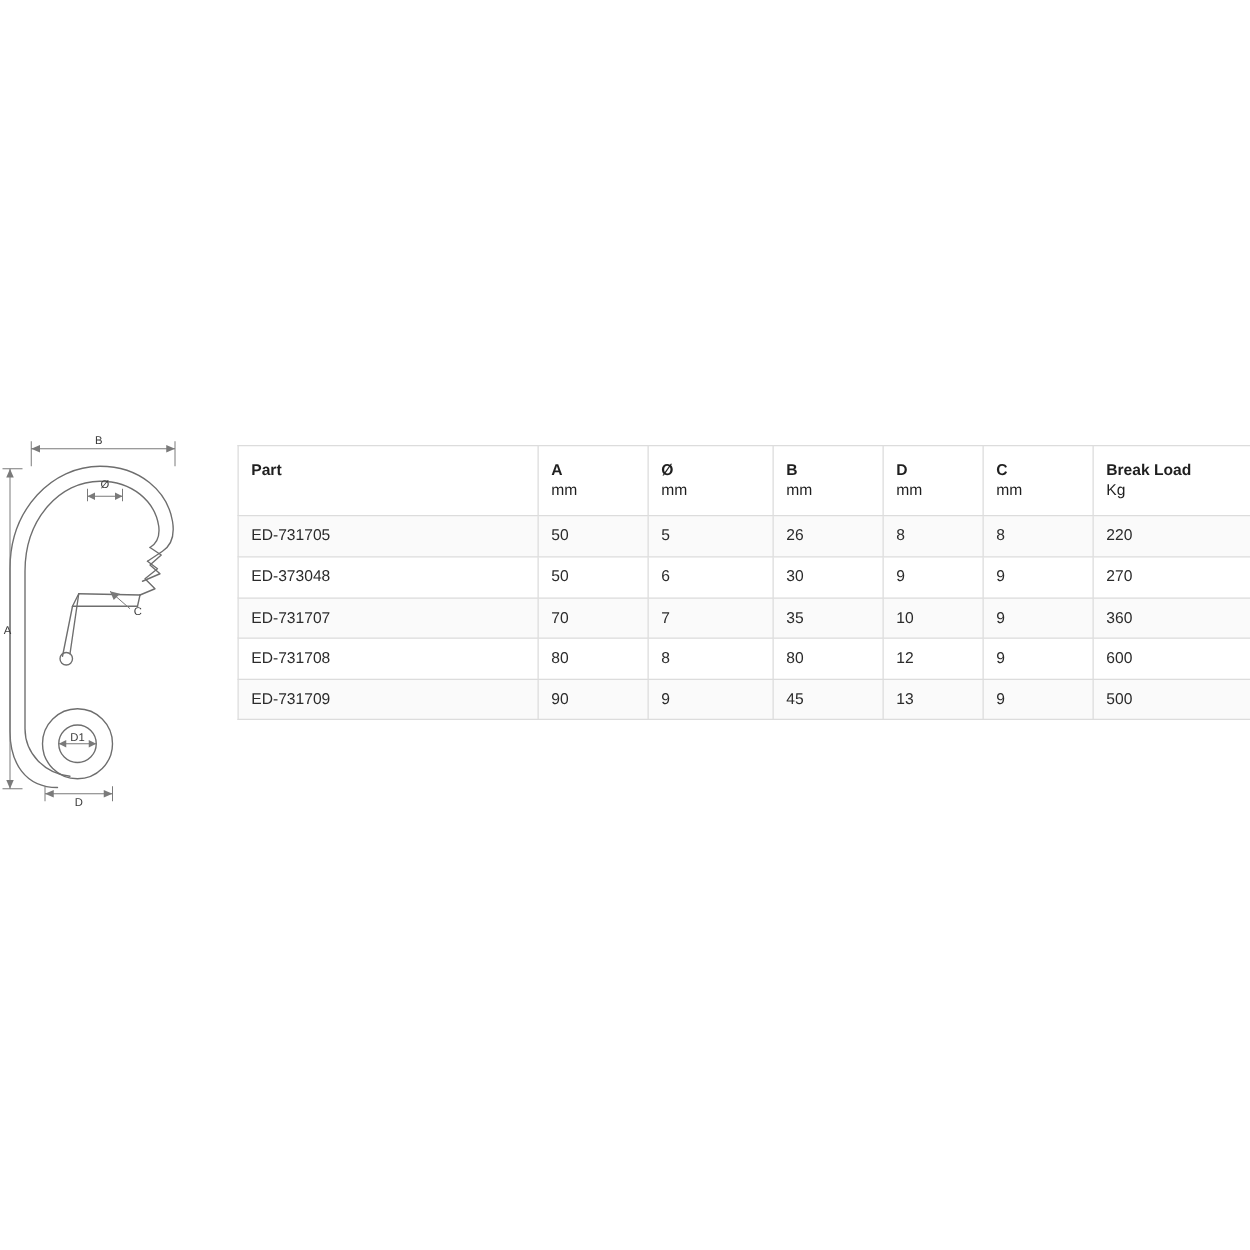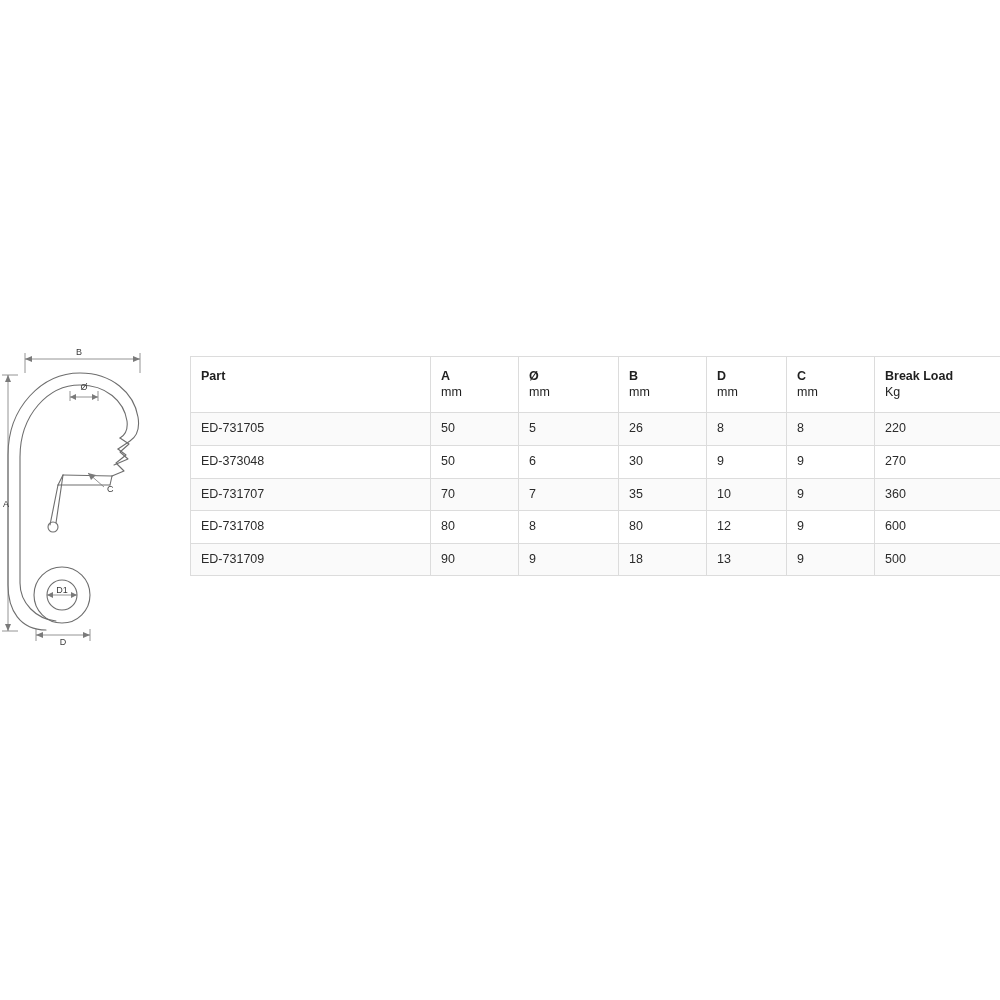--- a/index.html
+++ b/index.html
@@ -243,21 +243,21 @@
           <td>8</td>
           <td>80</td>
           <td>12</td>
           <td>9</td>
           <td>600</td>
         </tr>
         <tr class="alt">
           <td>ED-731709</td>
           <td>90</td>
           <td>9</td>
-          <td>18</td>
+          <td>45</td>
           <td>13</td>
           <td>9</td>
           <td>500</td>
         </tr>
       </tbody>
     </table>
   </div>
 
 </div>
 

